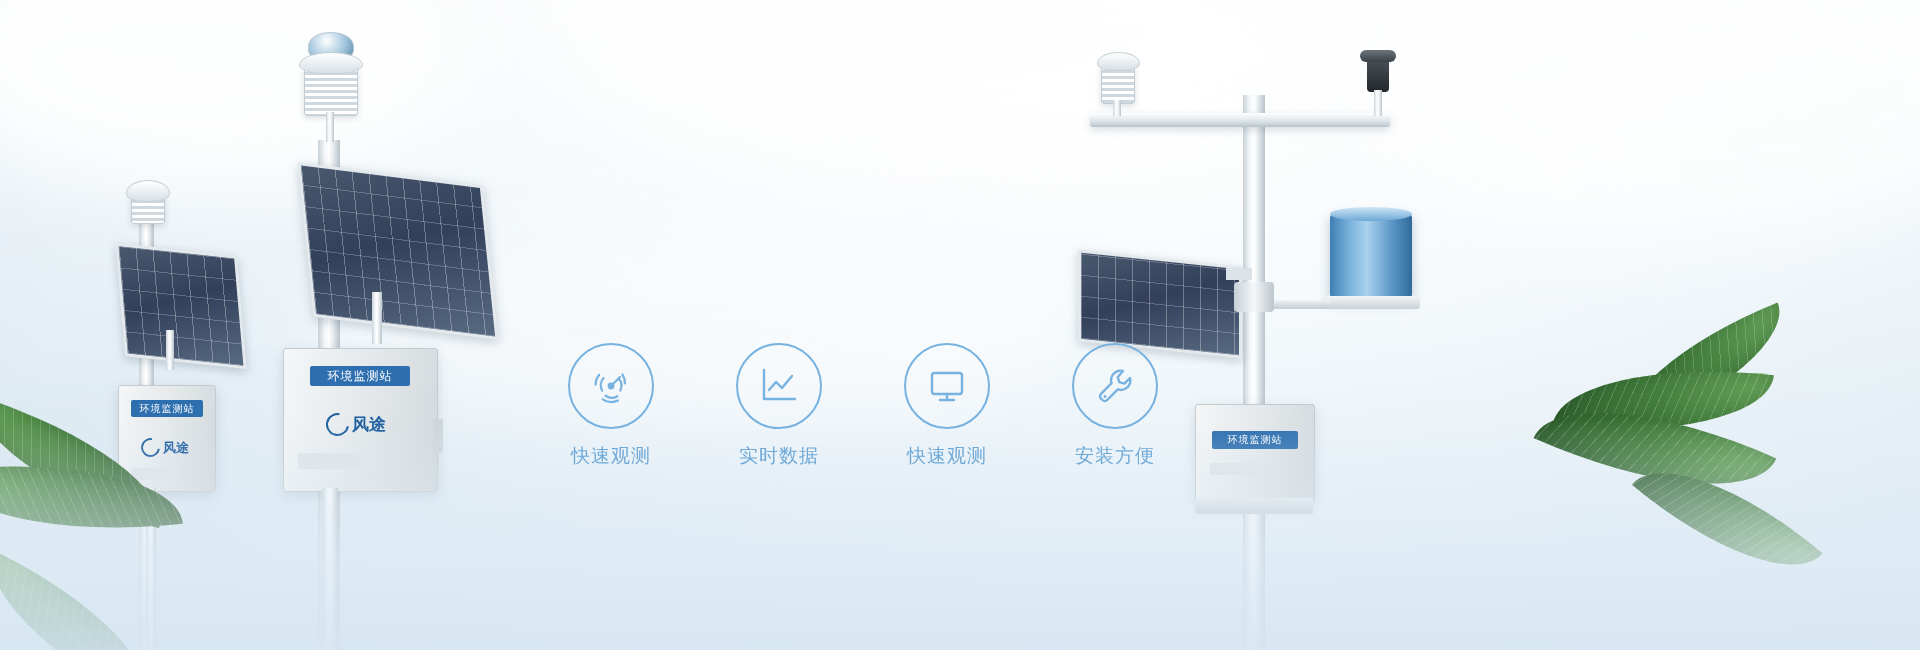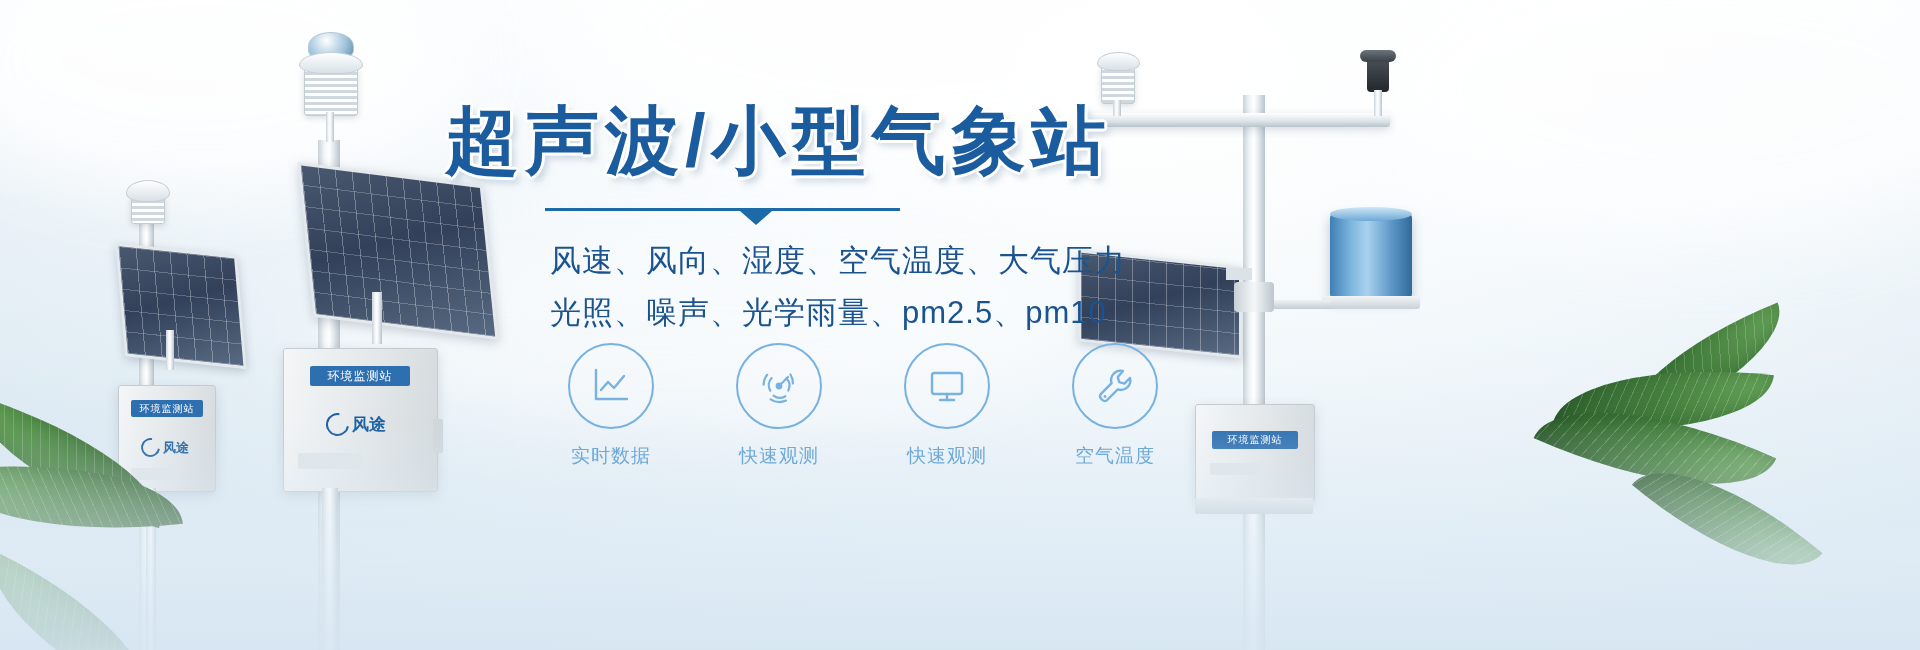--- a/index.html
+++ b/index.html
@@ -205,75 +205,64 @@
     <div class="blade"></div>
       <div class="veins"></div>
   </div>
   <div class="frond" style="left:1800px;top:545px;width:190px;height:70px;transform:rotate(40deg) scaleX(-1);">
     <div class="blade"></div>
       <div class="veins"></div>
   </div>
 
   <div class="ground-haze"></div>
 
-  <div id="copy">
-    <div id="title">超声波/小型气象站</div>
-
-    <div id="divider">
-      <div class="bar"></div>
-      <div class="tri"></div>
-    </div>
-
-    <div class="subline" id="sub1">风速、风向、湿度、空气温度、大气压力</div>
-    <div class="subline" id="sub2">光照、噪声、光学雨量、pm2.5、pm10</div>
-  </div>
 
   <div id="features">
-
-    <div class="feature">
-      <div class="fcircle">
-        <svg width="44" height="44" viewBox="0 0 44 44" fill="none" stroke="#77b2e0" stroke-width="2.4" stroke-linecap="round" stroke-linejoin="round">
-          <polyline points="7,6 7,35 38,35"></polyline>
-          <polyline points="12,26 19,18 25,24 35,12"></polyline>
-        </svg>
-      </div>
-      <div class="flabel">实时数据</div>
-    </div>
 
     <div class="feature">
       <div class="fcircle">
         <svg width="44" height="44" viewBox="0 0 44 44" fill="none" stroke="#77b2e0" stroke-width="2.2" stroke-linecap="round">
           <circle cx="22" cy="22" r="3.4" fill="#77b2e0" stroke="none"></circle>
           <path d="M22 22 L31 13"></path>
           <path d="M29.5 14.5 a10.5 10.5 0 0 1 1.8 12"></path>
           <path d="M14.6 14.1 a10.5 10.5 0 0 0 -1.3 12.6"></path>
           <path d="M16.5 31.6 a10.5 10.5 0 0 0 11.8 .6"></path>
           <path d="M33.5 10.5 a16 16 0 0 1 2.4 9"></path>
           <path d="M10.2 10.8 a16 16 0 0 0 -3.6 9.9"></path>
           <path d="M13.6 35.4 a16 16 0 0 0 15.4 1.2"></path>
         </svg>
       </div>
       <div class="flabel">快速观测</div>
     </div>
 
     <div class="feature">
       <div class="fcircle">
         <svg width="44" height="44" viewBox="0 0 44 44" fill="none" stroke="#77b2e0" stroke-width="2.4" stroke-linecap="round" stroke-linejoin="round">
+          <polyline points="7,6 7,35 38,35"></polyline>
+          <polyline points="12,26 19,18 25,24 35,12"></polyline>
+        </svg>
+      </div>
+      <div class="flabel">实时数据</div>
+    </div>
+
+    <div class="feature">
+      <div class="fcircle">
+        <svg width="44" height="44" viewBox="0 0 44 44" fill="none" stroke="#77b2e0" stroke-width="2.4" stroke-linecap="round" stroke-linejoin="round">
           <rect x="7" y="9" width="30" height="21" rx="2.5"></rect>
           <line x1="15" y1="36" x2="29" y2="36"></line>
           <line x1="22" y1="30" x2="22" y2="36"></line>
         </svg>
       </div>
       <div class="flabel">快速观测</div>
     </div>
 
     <div class="feature">
       <div class="fcircle">
         <svg width="44" height="44" viewBox="0 0 44 44" fill="none" stroke="#77b2e0" stroke-width="2.4" stroke-linecap="round" stroke-linejoin="round">
           <path d="M30 7 a9.5 9.5 0 0 0 -11.4 12.2 L8 29.8 a3.4 3.4 0 0 0 0 4.8 l1.4 1.4 a3.4 3.4 0 0 0 4.8 0 L24.8 25.4 A9.5 9.5 0 0 0 37 14 l-5.6 5.6 -5.2 -1.4 -1.4 -5.2 Z"></path>
           <circle cx="12" cy="32.5" r="1.4" fill="#77b2e0" stroke="none"></circle>
         </svg>
       </div>
-      <div class="flabel">空气温度</div>
+      <div class="flabel">安装方便</div>
     </div>
 
   </div>
 </div>
 
 </body></html>

